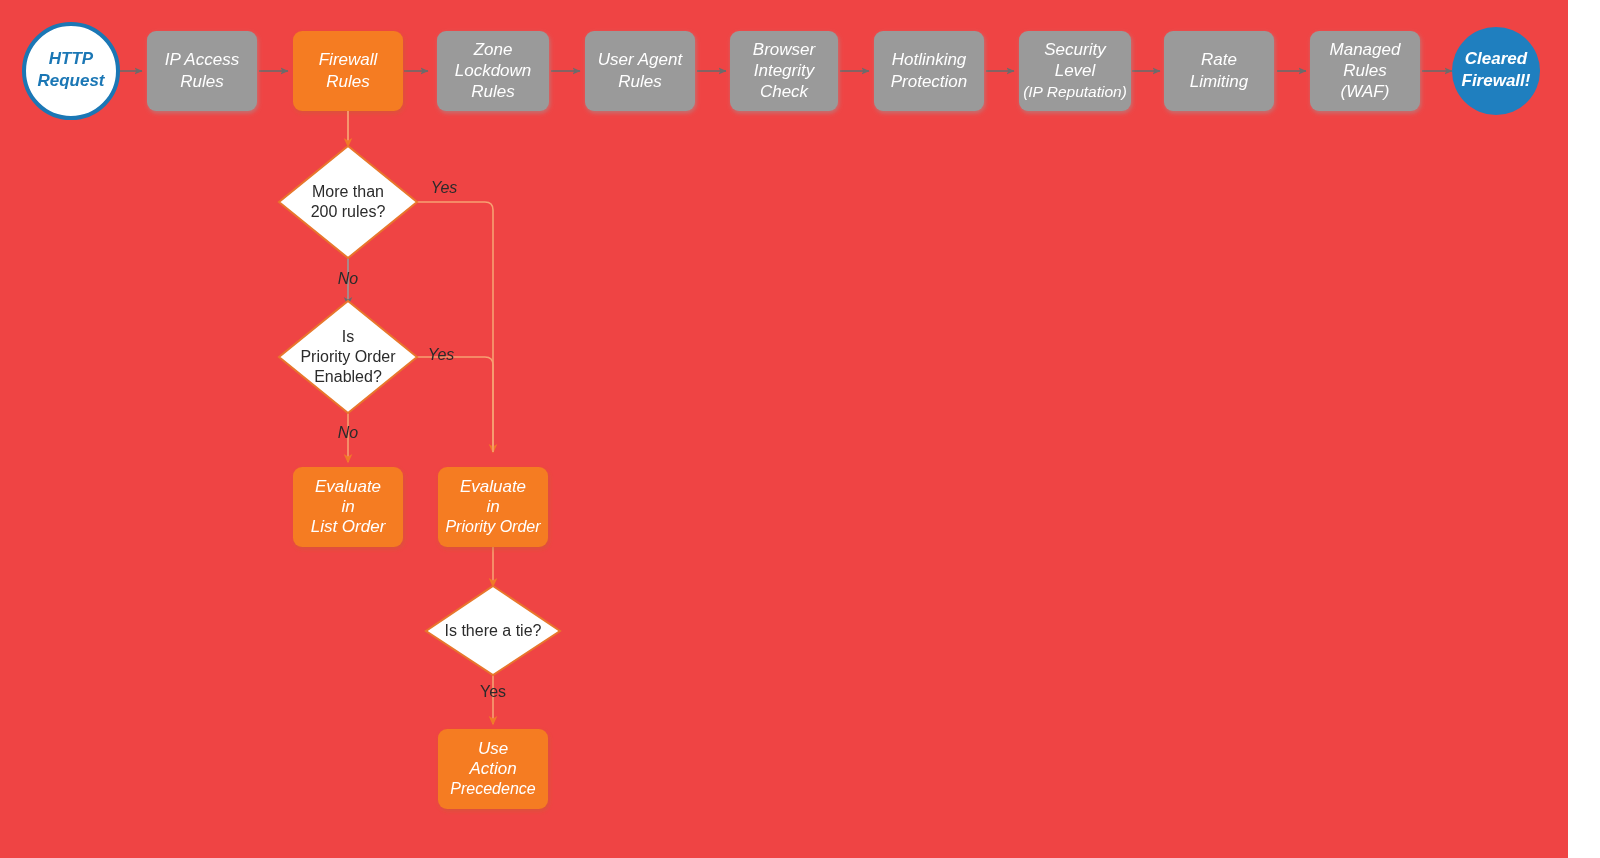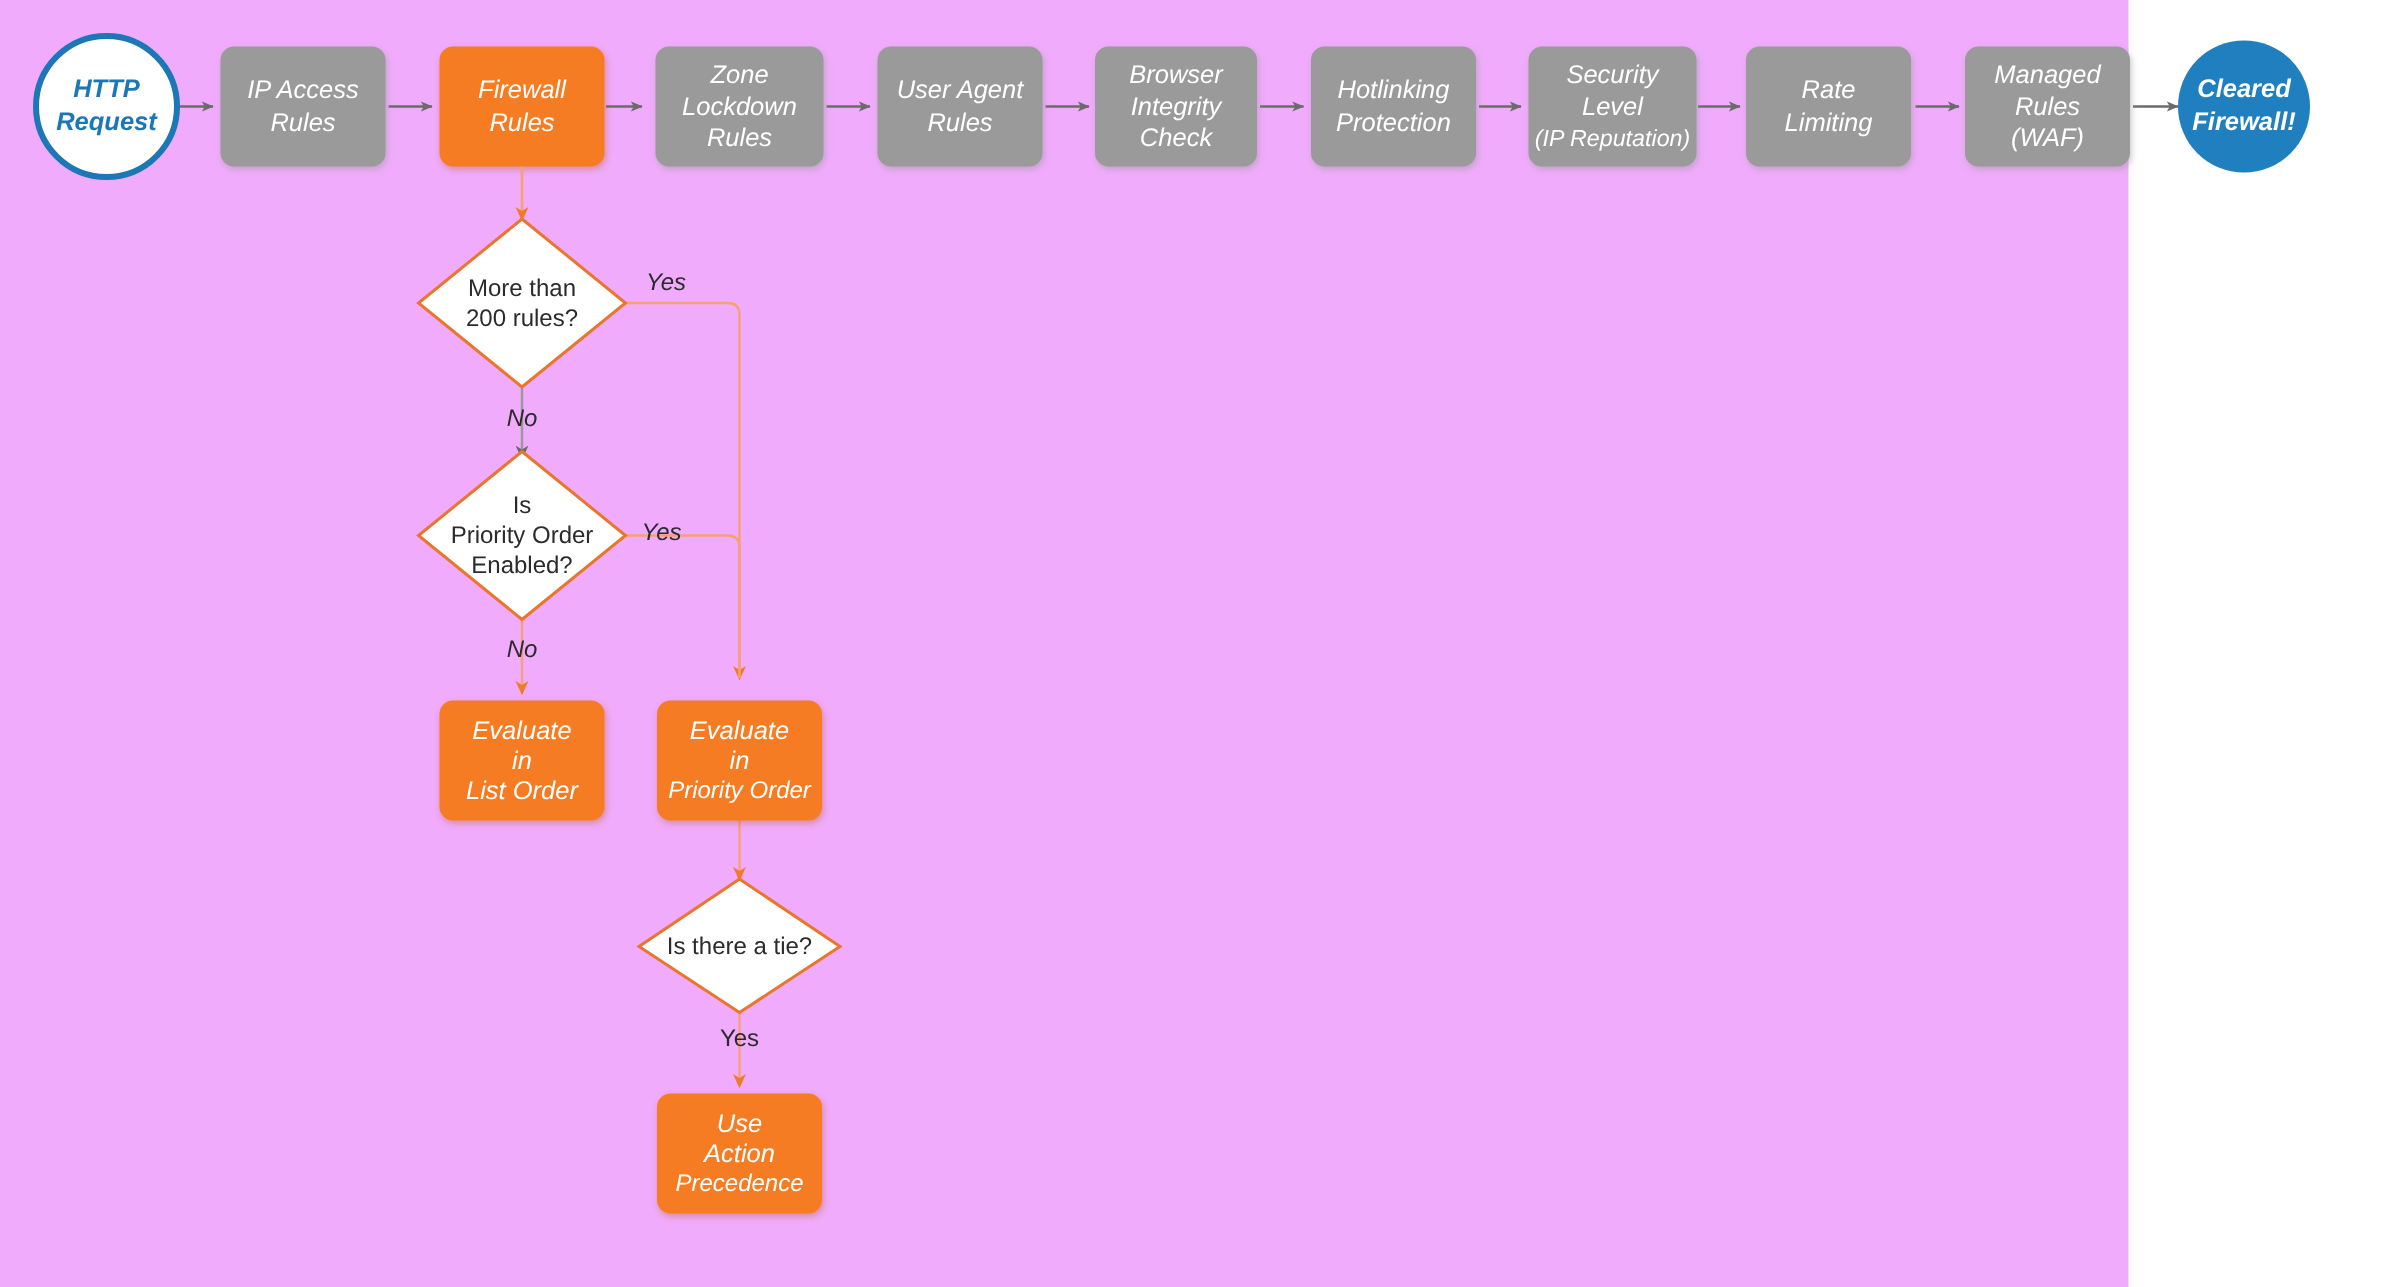--- a/index.html
+++ b/index.html
@@ -8,23 +8,23 @@
     background: #ffffff;
   }
   body {
     width: 1600px;
     height: 858px;
     font-family: "Liberation Sans", sans-serif;
     overflow: hidden;
   }
   #diagram-root {
     position: relative;
-    width: 1419px;
+    width: 1568px;
     height: 858px;
-    background: #f0abfc;
+    background: #ef4444;
   }
   svg#flowchart {
     display: block;
     width: 1600px;
     height: 858px;
   }
   .node-label {
     font-family: "Liberation Sans", sans-serif;
     text-anchor: middle;
     dominant-baseline: middle;

